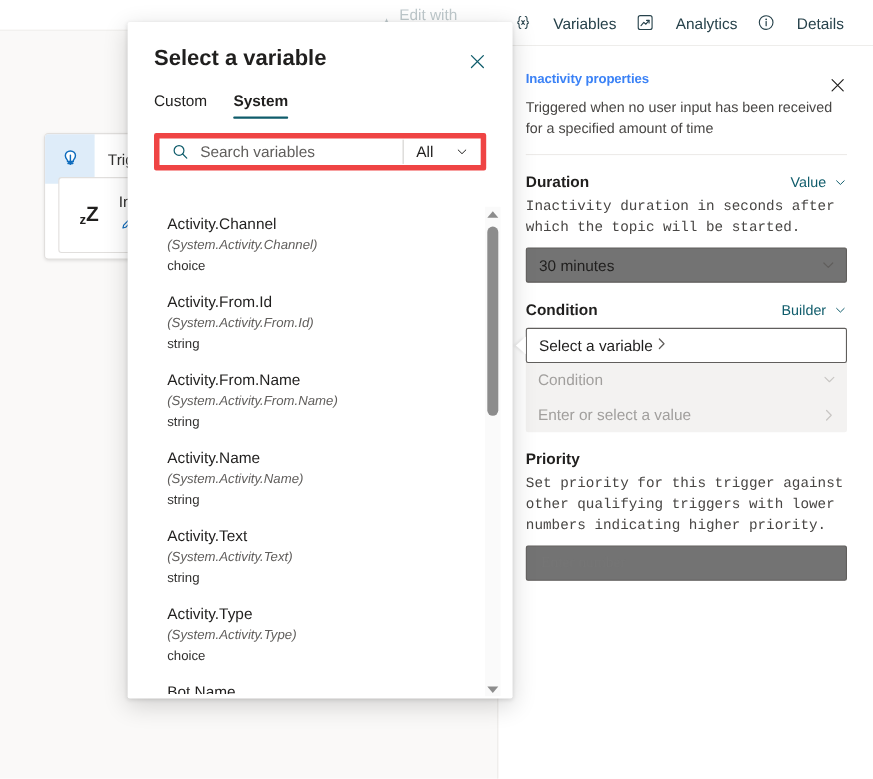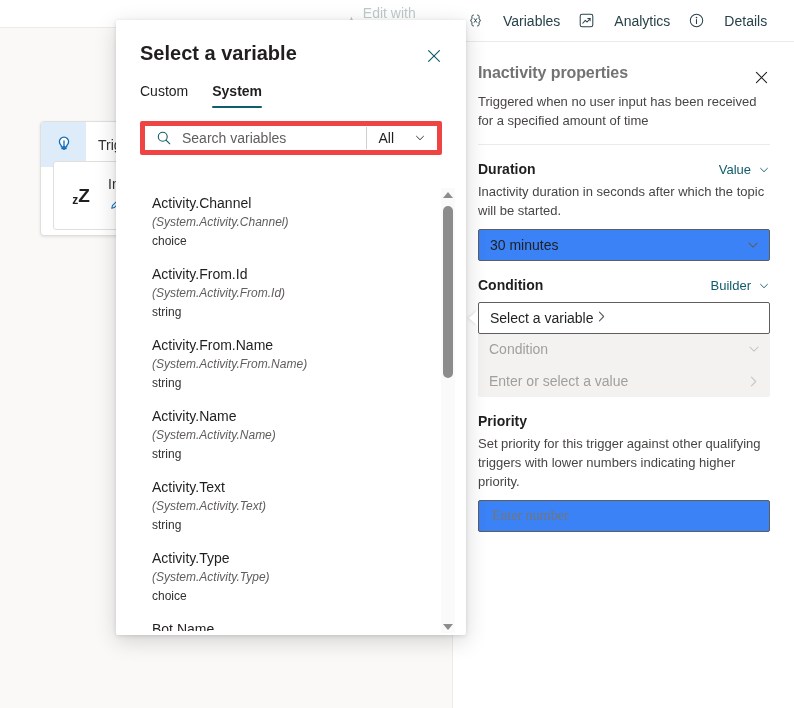--- a/index.html
+++ b/index.html
@@ -84,21 +84,21 @@
   .navitem .ico { display: flex; align-items: center; color: #27424b; }
 
   
   .proppanel {
     position: absolute; left: 454px; top: 42px;
     width: 340px; height: 666px;
     background: #ffffff;
   }
   .prop-header { padding: 22px 24px 0 24px; position: relative; }
   .prop-title {
-    font-size: 16px; font-weight: 700; color: #737373;
+    font-size: 12px; font-weight: 700; color: #3b82f6;
     letter-spacing: -.1px;
   }
   .prop-desc {
     margin-top: 10px; font-size: 13px; color: #484644; line-height: 19px;
     max-width: 285px;
   }
   .prop-close {
     position: absolute; right: 20px; top: 22px;
     width: 26px; height: 26px; display: flex;
     align-items: center; justify-content: center;
@@ -110,26 +110,26 @@
   .sec-row {
     display: flex; align-items: baseline; justify-content: space-between;
     margin-top: 16px;
   }
   .sec-label { font-size: 14px; font-weight: 700; color: #201f1e; }
   .sec-mode {
     font-size: 13px; color: #0f5c6b; cursor: pointer;
     display: flex; align-items: center; gap: 7px;
   }
   .sec-help {
-    font-size: 13px; color: #484644; line-height: 19px; margin-top: 5px;
+    font-size: 13px; color: #484644; line-height: 19px; margin-top: 5px; font-family: Liberation Mono, monospace;
   }
 
   .field {
     margin-top: 9px; height: 32px; border: 1px solid #605e5c;
-    border-radius: 2px; background: #3b82f6;
+    border-radius: 2px; background: #737373;
     display: flex; align-items: center; padding: 0 9px 0 11px;
     font-size: 14px; color: #201f1e; cursor: pointer;
   }
   .field .grow { flex: 1; }
   .field .chev { color: #605e5c; display: flex; }
 
   .cond-group { position: relative; margin-top: 9px; }
   .cond-first {
     height: 32px; border: 1px solid #605e5c; border-radius: 2px;
     background: #fff; display: flex; align-items: center;

